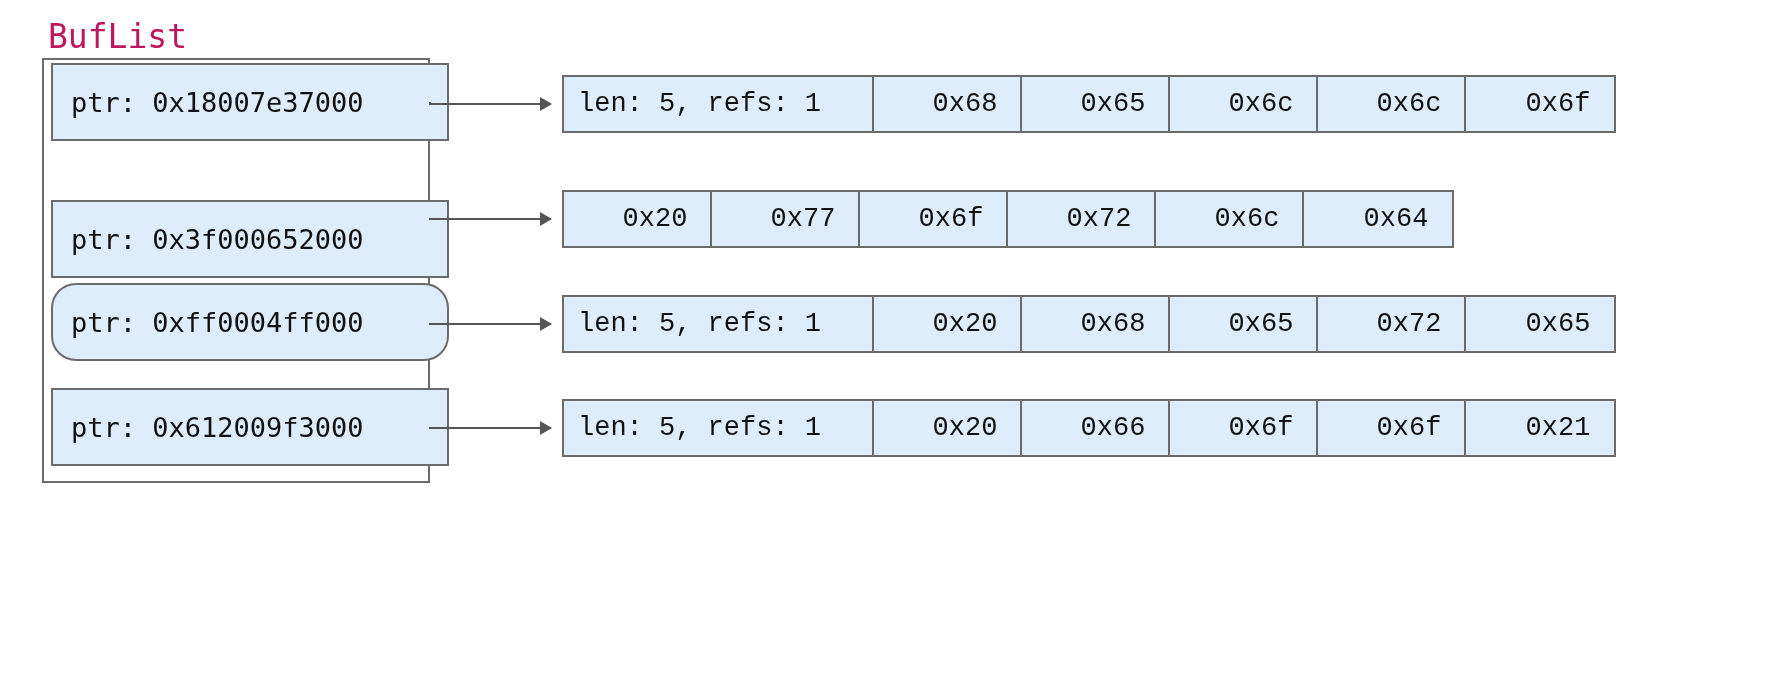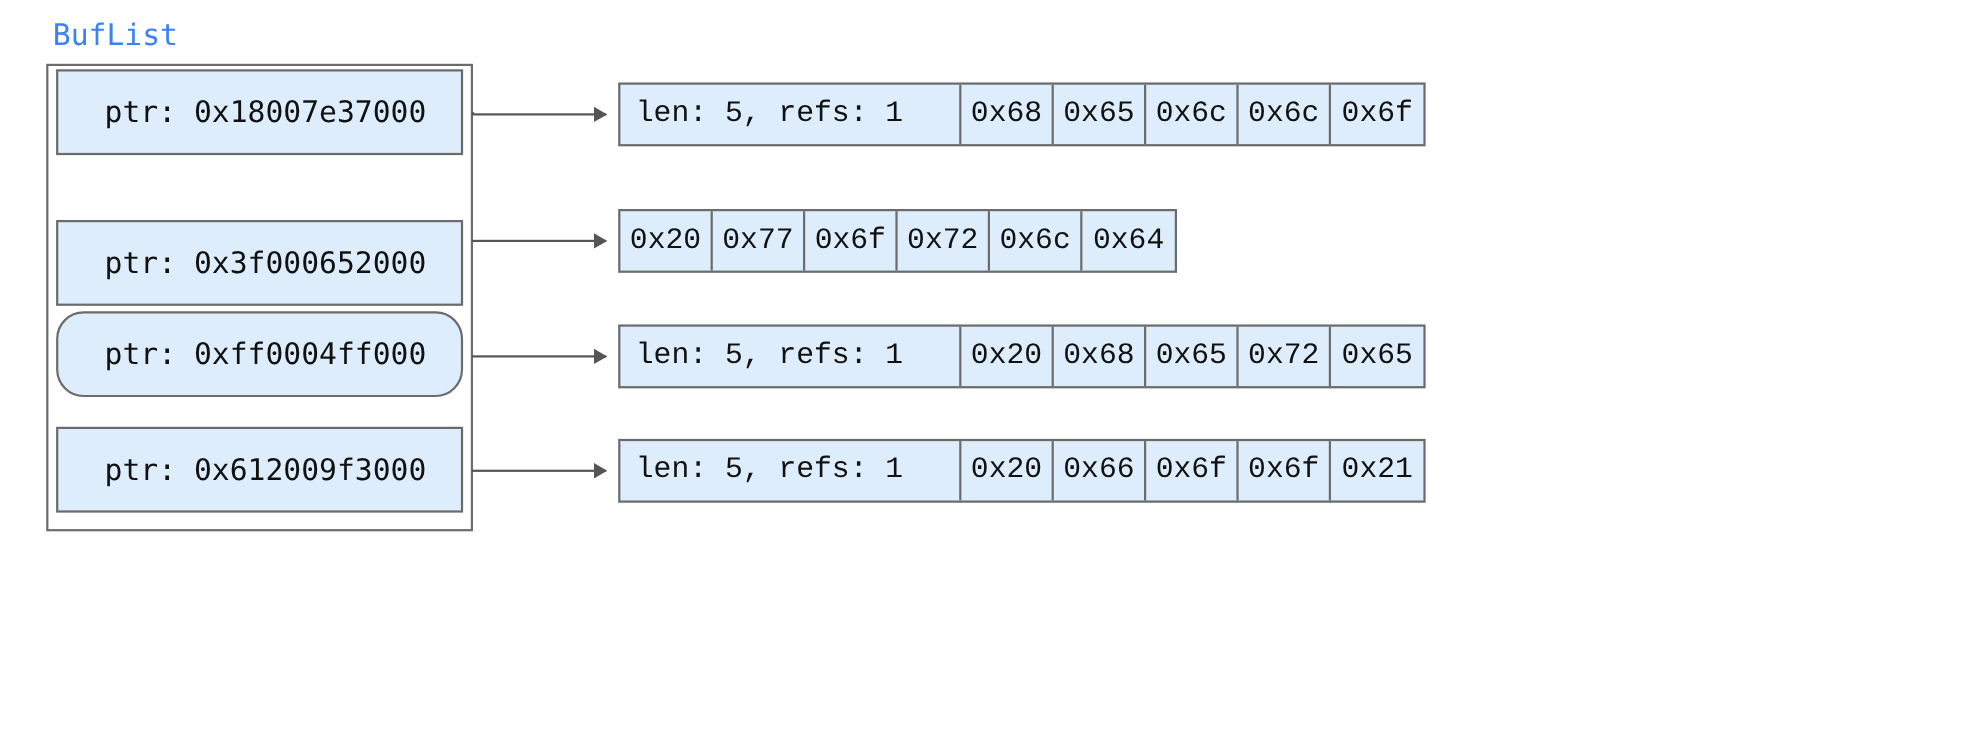--- a/index.html
+++ b/index.html
@@ -8,38 +8,38 @@
     background:#ffffff;
     font-family:"DejaVu Sans Mono", monospace;
     overflow:hidden;
     position:relative;
   }
   .canvas{position:relative;width:1784px;height:678px;}
 
   
   .buflist-title{
     position:absolute;left:48px;top:17px;
-    font-size:27px;color:#3b82f6;
+    font-size:33px;color:#be185d;
     font-family:"DejaVu Sans Mono", monospace;
     white-space:nowrap;
   }
   .buflist-outer{
     position:absolute;left:42px;top:58px;
     width:388px;height:425px;
     border:2px solid #6b6b6b;
     background:#ffffff;
     box-sizing:border-box;
   }
   .ptr-box{
     position:absolute;left:51px;
-    width:370px;height:78px;
+    width:398px;height:78px;
     border:2px solid #6b6b6b;
     background:#ddedfb;
     box-sizing:border-box;
-    display:flex;align-items:center;padding-left:24px;
+    display:flex;align-items:center;
   }
   .ptr-box .ptr-text{
     font-size:27px;color:#111111;
     padding-left:18px;white-space:nowrap;
     font-family:"DejaVu Sans Mono", monospace;
   }
   .ptr-0{top:63px;}
   .ptr-1{top:180px;margin-top:20px;}
   .ptr-2{top:283px;border-radius:25px;}
   .ptr-3{top:388px;}
@@ -67,21 +67,21 @@
   .buf-cell{
     display:flex;align-items:center;justify-content:center;
     font-size:27px;color:#111111;
     font-family:Liberation Mono, monospace;
     border-right:2px solid #6b6b6b;
     box-sizing:border-box;
     white-space:nowrap;
   }
   .buf-cell:last-child{border-right:none;}
   .buf-head{width:310px;justify-content:flex-start;padding-left:14px;}
-  .buf-byte{width:84px;}
+  .buf-byte{width:112px;margin-left:36px;}
 
   .row-0{left:562px;top:75px;}
   .row-1{left:562px;top:190px;}
   .row-2{left:562px;top:295px;}
   .row-3{left:562px;top:399px;}
 
   
   .burst{
     position:absolute;left:1055px;top:255px;
     width:500px;height:345px;

